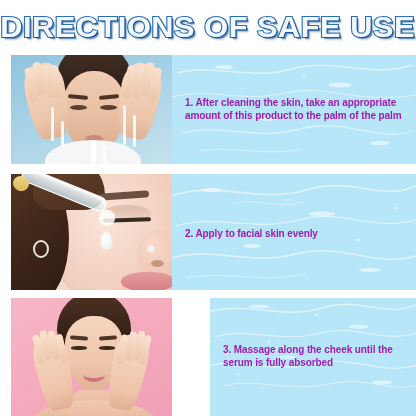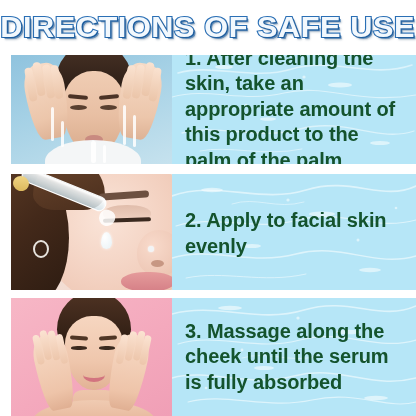--- a/index.html
+++ b/index.html
@@ -52,21 +52,21 @@
   
   .row {
     position: absolute;
     left: 0;
     width: 416px;
     display: flex;
     align-items: stretch;
   }
   .row-1 { top: 55px;  height: 109px; }
   .row-2 { top: 174px; height: 120px; }
-  .row-3 { top: 298px; height: 118px; }
+  .row-3 { top: 298px; height: 118px; gap: 38px; }
 
   .photo {
     position: relative;
     width: 161px;
     margin-left: 11px;
     flex: 0 0 161px;
     overflow: hidden;
   }
 
   .textpane {
@@ -81,23 +81,23 @@
     position: absolute;
     inset: 0;
     pointer-events: none;
     opacity: 0.9;
   }
   .steptext {
     position: relative;
     z-index: 2;
     font-family: "Liberation Sans", sans-serif;
     font-weight: bold;
-    font-size: 20px;
+    font-size: 10px;
     line-height: 1.28;
-    color: #14532d;
+    color: #a21caf;
     padding: 0 6px 0 13px;
     letter-spacing: -0.1px;
   }
 
   
   .p1 { background: linear-gradient(160deg,#8fc3de 0%, #a7d2e6 45%, #c6e2ee 100%); }
   .p1 .hair {
     position: absolute; left: 44px; top: -12px; width: 78px; height: 70px;
     background: linear-gradient(180deg,#4a3326 0%, #2f2018 60%, #241a14 100%);
     border-radius: 46% 46% 38% 38% / 60% 60% 40% 40%;

